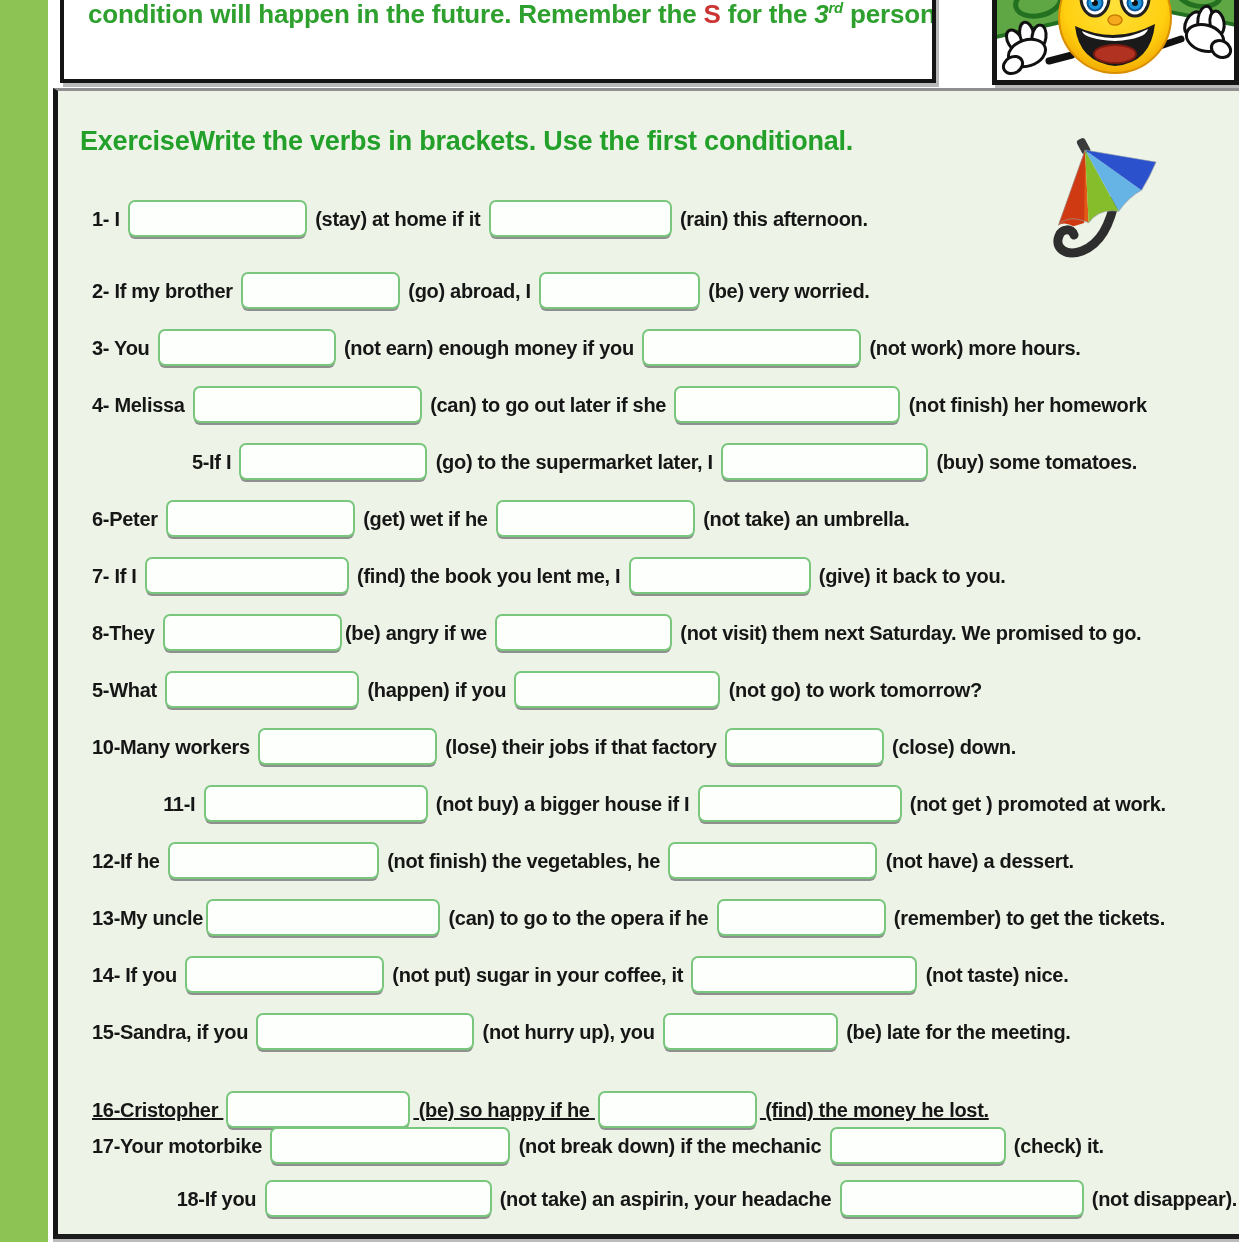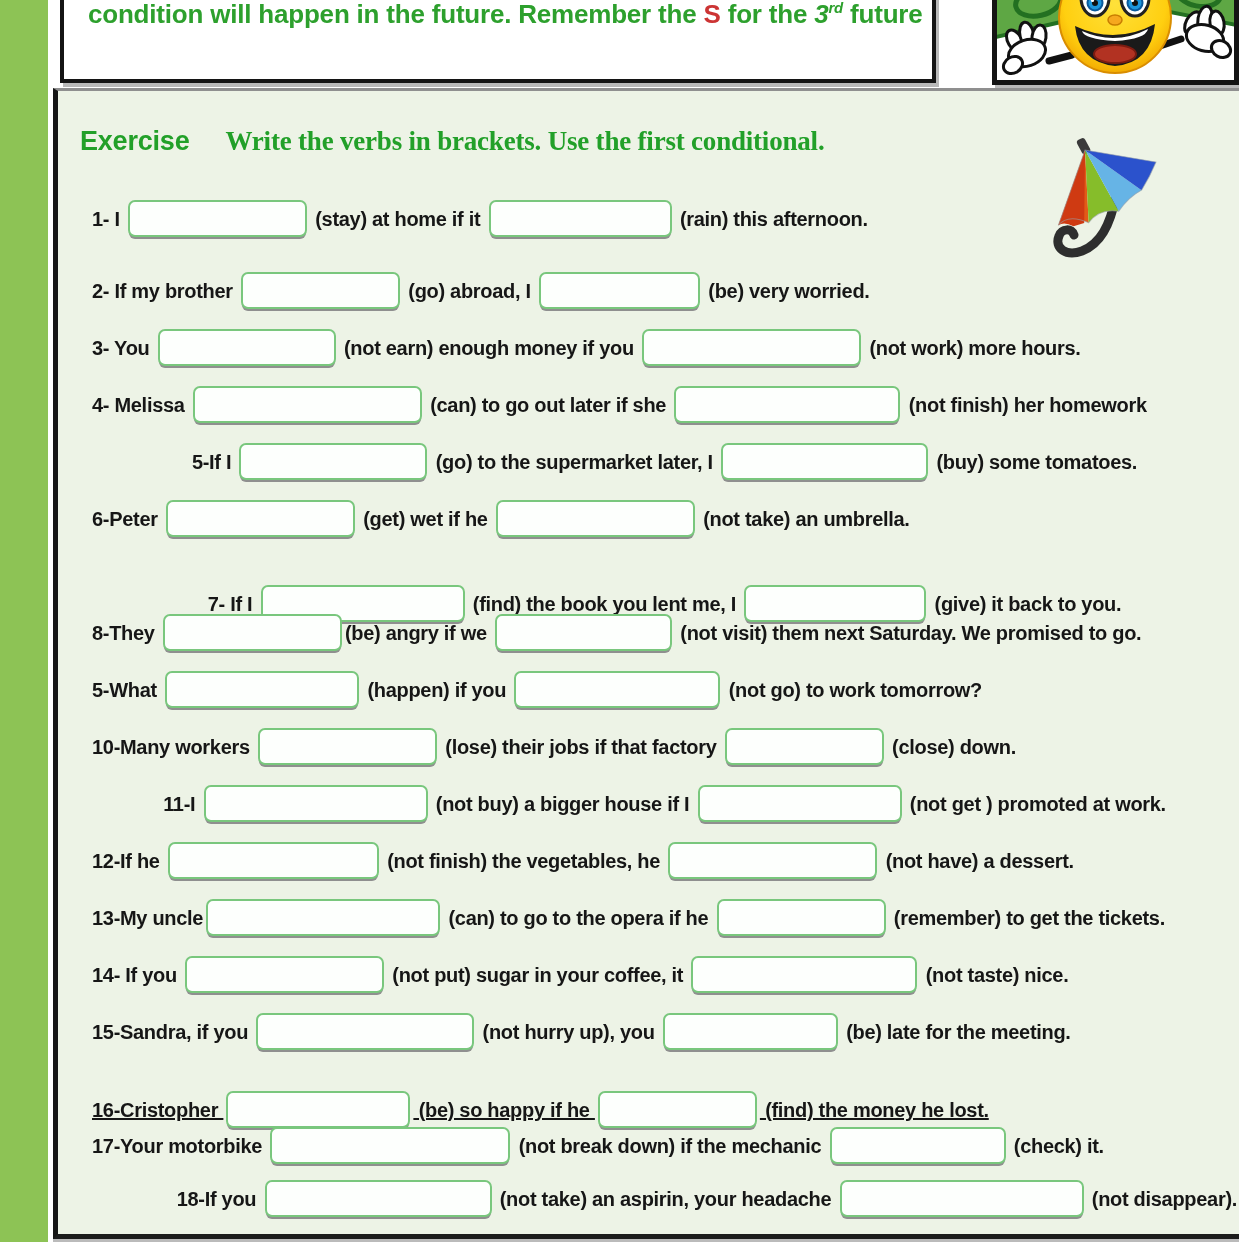--- a/index.html
+++ b/index.html
@@ -40,21 +40,21 @@
     position:absolute;left:53px;top:88px;width:1186px;height:1151px;
     box-sizing:border-box;background:#edf3e6;
     border-left:5px solid #161616;border-top:3px solid #8f8f8f;border-bottom:5px solid #1c1c1c;
     box-shadow:0 3px 0 rgba(120,120,120,.5);
   }
 
   .exercise-title{
     position:absolute;left:80px;top:126px;white-space:nowrap;
     color:#22a029;font-size:27px;font-weight:700;letter-spacing:-0.2px;
   }
-  .exercise-title .t2{margin-left:36px;font-family:Liberation Serif, serif;}
+  .exercise-title .t2{}
 
   .umbrella{position:absolute;left:1028px;top:136px;width:158px;height:132px;}
 
   
   .row{
     position:absolute;left:92px;width:1145px;height:48px;
     white-space:nowrap;color:#161616;font-size:20px;font-weight:700;
     letter-spacing:-0.3px;line-height:46px;overflow:visible;
   }
   .blank{
@@ -62,21 +62,21 @@
     background:#fdfffd;box-shadow:0 3px 0 -1px #8f8f8f;
     vertical-align:-11px;margin:0 3px;
   }
 </style>
 </head>
 <body>
 
 <div class="green-bar"></div>
 
 <div class="intro-box">
-  <div class="intro-line"><span>condition will happen in the future. Remember the </span><span class="red">S</span><span> for the </span><span class="it">3</span><sup>rd</sup><span> future</span></div>
+  <div class="intro-line"><span>condition will happen in the future. Remember the </span><span class="red">S</span><span> for the </span><span class="it">3</span><sup>rd</sup><span> person</span></div>
 </div>
 
 <div class="emoji-box">
   <svg width="237" height="90" viewBox="0 0 237 90">
     <defs>
       <radialGradient id="gFace" cx="50%" cy="38%" r="65%">
         <stop offset="0%" stop-color="#ffe13a"></stop>
           <stop offset="70%" stop-color="#ffcf10"></stop>
           <stop offset="100%" stop-color="#f0a500"></stop>
       </radialGradient>
@@ -159,21 +159,21 @@
   </svg>
 </div>
 
 <div id="rows">
     <div class="row" style="top: 196px;"><span>1- I </span><span class="blank" style="width: 175px;"></span><span> (stay) at home if it </span><span class="blank" style="width: 179px;"></span><span> (rain) this afternoon.</span></div>
     <div class="row" style="top: 268px;"><span>2- If my brother </span><span class="blank" style="width: 155px;"></span><span> (go) abroad, I </span><span class="blank" style="width: 157px;"></span><span> (be) very worried.</span></div>
     <div class="row" style="top: 325px;"><span>3- You </span><span class="blank" style="width: 174px;"></span><span> (not earn) enough money if you </span><span class="blank" style="width: 215px;"></span><span> (not work) more hours.</span></div>
     <div class="row" style="top: 382px;"><span>4- Melissa </span><span class="blank" style="width: 225px;"></span><span> (can) to go out later if she </span><span class="blank" style="width: 222px;"></span><span> (not finish) her homework</span></div>
     <div class="row" style="top: 439px; text-align: center;"><span>5-If I </span><span class="blank" style="width: 184px;"></span><span> (go) to the supermarket later, I </span><span class="blank" style="width: 203px;"></span><span> (buy) some tomatoes.</span></div>
     <div class="row" style="top: 496px;"><span>6-Peter </span><span class="blank" style="width: 185px;"></span><span> (get) wet if he </span><span class="blank" style="width: 195px;"></span><span> (not take) an umbrella.</span></div>
-    <div class="row" style="top: 581px; text-align: center;"><span>7- If I </span><span class="blank" style="width: 200px;"></span><span> (find) the book you lent me, I </span><span class="blank" style="width: 178px;"></span><span> (give) it back to you.</span></div>
+    <div class="row" style="top: 553px;"><span>7- If I </span><span class="blank" style="width: 200px;"></span><span> (find) the book you lent me, I </span><span class="blank" style="width: 178px;"></span><span> (give) it back to you.</span></div>
     <div class="row" style="top: 610px;"><span>8-They </span><span class="blank" style="width: 175px;"></span><span>(be) angry if we </span><span class="blank" style="width: 173px;"></span><span> (not visit) them next Saturday. We promised to go.</span></div>
     <div class="row" style="top: 667px;"><span>5-What </span><span class="blank" style="width: 190px;"></span><span> (happen) if you </span><span class="blank" style="width: 202px;"></span><span> (not go) to work tomorrow?</span></div>
     <div class="row" style="top: 724px;"><span>10-Many workers </span><span class="blank" style="width: 175px;"></span><span> (lose) their jobs if that factory </span><span class="blank" style="width: 155px;"></span><span> (close) down.</span></div>
     <div class="row" style="top: 781px; text-align: center;"><span>11-I </span><span class="blank" style="width: 220px;"></span><span> (not buy) a bigger house if I </span><span class="blank" style="width: 200px;"></span><span> (not get ) promoted at work.</span></div>
     <div class="row" style="top: 838px;"><span>12-If he </span><span class="blank" style="width: 207px;"></span><span> (not finish) the vegetables, he </span><span class="blank" style="width: 205px;"></span><span> (not have) a dessert.</span></div>
     <div class="row" style="top: 895px;"><span>13-My uncle</span><span class="blank" style="width: 230px;"></span><span> (can) to go to the opera if he </span><span class="blank" style="width: 165px;"></span><span> (remember) to get the tickets.</span></div>
     <div class="row" style="top: 952px;"><span>14- If you </span><span class="blank" style="width: 195px;"></span><span> (not put) sugar in your coffee, it </span><span class="blank" style="width: 222px;"></span><span> (not taste) nice.</span></div>
     <div class="row" style="top: 1009px;"><span>15-Sandra, if you </span><span class="blank" style="width: 214px;"></span><span> (not hurry up), you </span><span class="blank" style="width: 171px;"></span><span> (be) late for the meeting.</span></div>
     <div class="row" style="top: 1087px; text-decoration: underline;"><span>16-Cristopher </span><span class="blank" style="width: 180px;"></span><span> (be) so happy if he </span><span class="blank" style="width: 155px;"></span><span> (find) the money he lost.</span></div>
     <div class="row" style="top: 1123px;"><span>17-Your motorbike </span><span class="blank" style="width: 236px;"></span><span> (not break down) if the mechanic </span><span class="blank" style="width: 172px;"></span><span> (check) it.</span></div>

